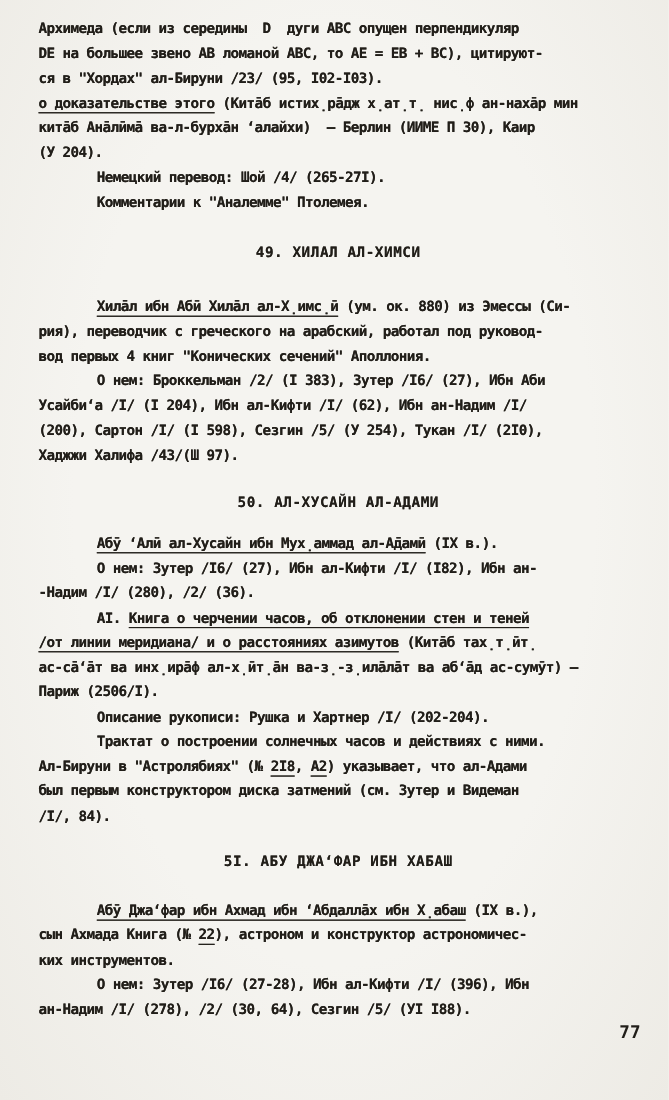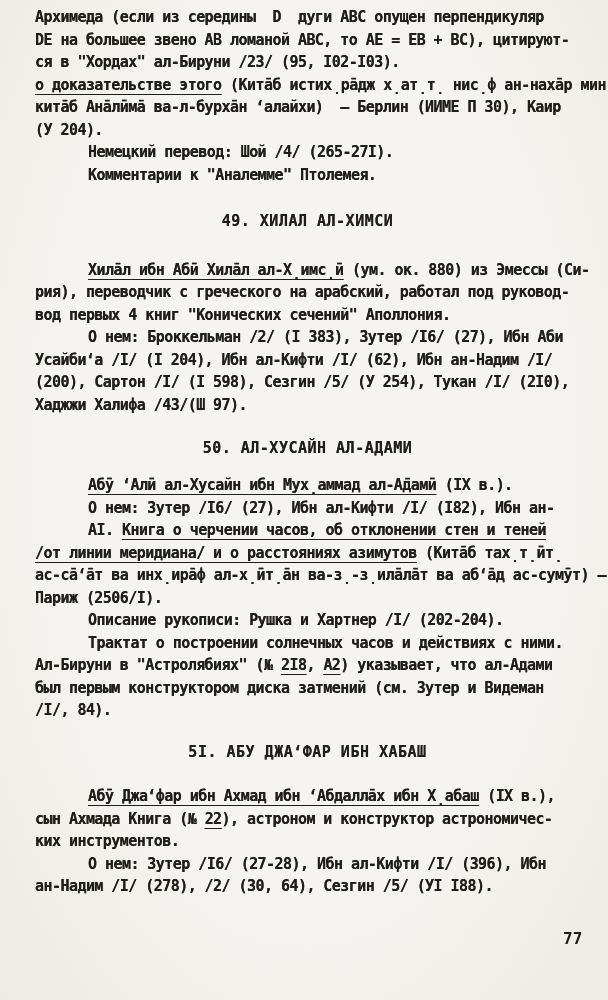--- a/index.html
+++ b/index.html
@@ -18,22 +18,22 @@
     background: radial-gradient(ellipse at 50% 45%, #f5f4f0 55%, #edebe5 100%);
     font-family: "DejaVu Sans Mono", "Liberation Mono", monospace;
     font-weight: bold;
     color: #211e19;
   }
   .text-column {
     position: absolute;
     left: 35px;
     top: 0;
     width: 560px;
-    padding-top: 6px;
-    font-size: 15px;
+    padding-top: 16px;
+    font-size: 13px;
     letter-spacing: -0.55px;
     text-shadow: 0 0 0.4px rgba(32, 28, 22, 0.85);
   }
   .line {
     height: 22.5px;
     line-height: 22.5px;
     white-space: pre;
   }
   .line.indent {
     padding-left: 53px;
@@ -76,20 +76,21 @@
       <div class="line indent"><span class="u">Хила̄л ибн Абӣ Хила̄л ал-Х̣имс̣ӣ</span><span> (ум. ок. 880) из Эмессы (Си-</span></div>
       <div class="line"><span>рия), переводчик с греческого на арабский, работал под руковод-</span></div>
       <div class="line"><span>вод первых 4 книг "Конических сечений" Аполлония.</span></div>
       <div class="line indent"><span>О нем: Броккельман /2/ (I 383), Зутер /I6/ (27), Ибн Аби</span></div>
       <div class="line"><span>Усайби‘а /I/ (I 204), Ибн ал-Кифти /I/ (62), Ибн ан-Надим /I/</span></div>
       <div class="line"><span>(200), Сартон /I/ (I 598), Сезгин /5/ (У 254), Тукан /I/ (2I0),</span></div>
       <div class="line"><span>Хаджжи Халифа /43/(Ш 97).</span></div>
       <div class="heading" style="margin-top: 21px; margin-bottom: 14.5px;">50. АЛ-ХУСАЙН АЛ-АДАМИ</div>
       <div class="line indent"><span class="u">Абӯ ‘Алӣ ал-Хусайн ибн Мух̣аммад ал-А̄дамӣ</span><span> (IX в.).</span></div>
       <div class="line indent"><span>О нем: Зутер /I6/ (27), Ибн ал-Кифти /I/ (I82), Ибн ан-</span></div>
+      <div class="line"><span>-Надим /I/ (280), /2/ (36).</span></div>
       <div class="line indent"><span>АI. </span><span class="u">Книга о черчении часов, об отклонении стен и теней</span></div>
       <div class="line"><span class="u">/от линии меридиана/ и о расстояниях азимутов</span><span> (Кита̄б тах̣т̣ӣт̣</span></div>
       <div class="line"><span>ас-са̄‘а̄т ва инх̣ира̄ф ал-х̣ӣт̣а̄н ва-з̣-з̣ила̄ла̄т ва аб‘а̄д ас-сумӯт) –</span></div>
       <div class="line"><span>Париж (2506/I).</span></div>
       <div class="line indent"><span>Описание рукописи: Рушка и Хартнер /I/ (202-204).</span></div>
       <div class="line indent"><span>Трактат о построении солнечных часов и действиях с ними.</span></div>
       <div class="line"><span>Ал-Бируни в "Астролябиях" (№ </span><span class="u">2I8</span><span>, </span><span class="u">А2</span><span>) указывает, что ал-Адами</span></div>
       <div class="line"><span>был первым конструктором диска затмений (см. Зутер и Видеман</span></div>
       <div class="line"><span>/I/, 84).</span></div>
       <div class="heading" style="margin-top: 19px; margin-bottom: 22px;">5I. АБУ ДЖА‘ФАР ИБН ХАБАШ</div>

